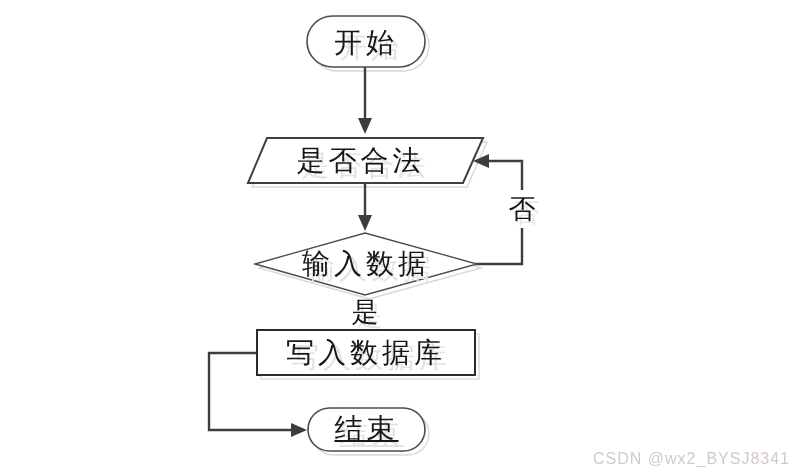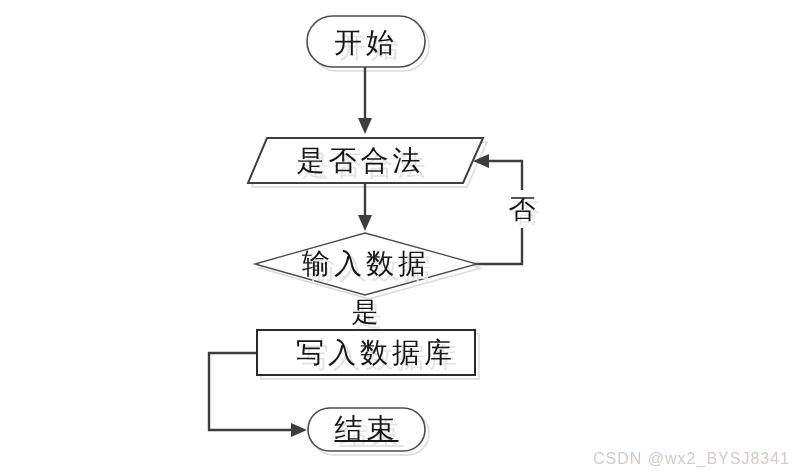--- a/index.html
+++ b/index.html
@@ -90,21 +90,21 @@
       <path d="M267,138 L483,138 L463,183 L248,183 Z" stroke="#3f3f3f" stroke-width="2"></path>
       <path d="M365,233 L477,264 L365,295 L255,264 Z" stroke="#4c4c4c" stroke-width="1.3"></path>
       <rect x="257" y="330" width="218" height="45" stroke="#2b2b2b" stroke-width="2"></rect>
       <rect x="308" y="408" width="117" height="43" rx="21.5" ry="21.5" stroke="#4c4c4c" stroke-width="1.6"></rect>
     </g>
   </svg>
 
   <div class="node-label" style="left:307px; top:16px;  width:118px; height:54px;">开始</div>
   <div class="node-label" style="left:248px; top:138px; width:225px; height:45px;">是否合法</div>
   <div class="node-label" style="left:255px; top:233px; width:222px; height:62px;">输入数据</div>
-  <div class="node-label" style="left:267px; top:330px; width:218px; height:45px;">写入数据库</div>
+  <div class="node-label" style="left:257px; top:330px; width:218px; height:45px;">写入数据库</div>
   <div class="node-label" style="left:308px; top:408px; width:117px; height:42px;text-decoration:underline;">结束</div>
 
   <div class="edge-label" style="left:340px; top:295px; width:50px; height:34px;">是</div>
   <div class="edge-label no-label" style="left:501px; top:190px; width:42px; height:38px;">否</div>
 
   <div class="watermark">CSDN @wx2_BYSJ8341</div>
 
 </div>
 
 </body></html>

